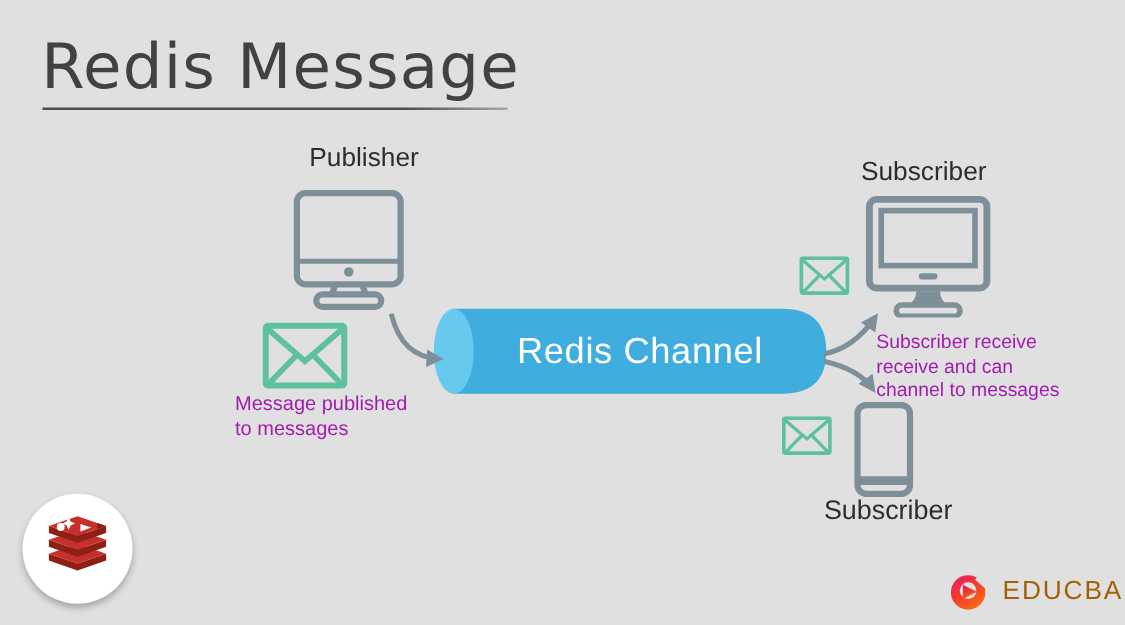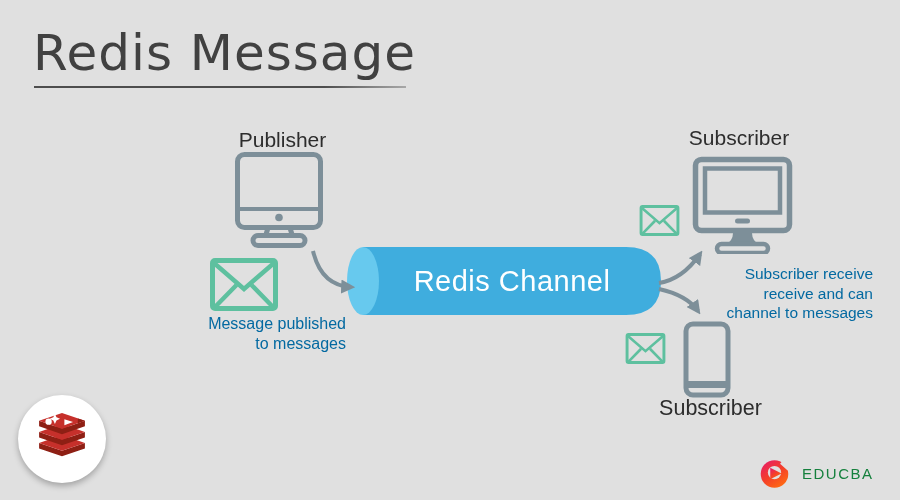--- a/index.html
+++ b/index.html
@@ -13,41 +13,41 @@
     font-size:50px;color:#414141;letter-spacing:1px;white-space:nowrap;
   }
   .title-underline{
     left:34px;top:86px;width:372px;height:2px;
     background:linear-gradient(to right,#4e4e4e 78%,#a8a8a8);
   }
   .dev-label{
     font-size:21px;color:#2d2d2d;text-align:center;white-space:nowrap;
   }
   .note{
-    color:#0369a1;text-align:right;
+    color:#a21caf;text-align:left;
   }
   .note-pub{left:188px;top:314px;width:158px;font-size:16px;line-height:20px;}
   .note-sub{left:701px;top:264px;width:172px;font-size:15.5px;line-height:19.5px;}
   .channel-label{
     left:363px;top:247px;width:298px;height:68px;
     display:flex;align-items:center;justify-content:center;
     font-size:29px;color:#ffffff;letter-spacing:0.5px;z-index:3;
   }
   .overlay{left:0;top:0;z-index:2;}
   .icon{z-index:2;}
   .redis-badge{
     left:18px;top:395px;width:88px;height:88px;border-radius:50%;
     background:#ffffff;box-shadow:0 3px 6px rgba(0,0,0,0.28);
     display:flex;align-items:center;justify-content:center;z-index:2;
   }
   .educba{
     left:756px;top:453px;height:40px;display:flex;align-items:center;z-index:2;
   }
   .educba-text{
-    margin-left:9px;font-size:15px;color:#15803d;letter-spacing:1.5px;
+    margin-left:9px;font-size:21px;color:#a16207;letter-spacing:1.5px;
   }
 </style>
 </head>
 <body>
 
 <div class="canvas">
 
   <div class="abs page-title">Redis Message</div>
   <div class="abs title-underline"></div>
 
@@ -61,21 +61,21 @@
       <path d="M 363 247 L 626 247 Q 661 247 661 281 Q 661 315 626 315 L 363 315 Z" fill="#3fadde"></path>
       <ellipse cx="363" cy="281" rx="16" ry="34" fill="#67c9ee"></ellipse>
     </g>
     <path d="M 313 251 C 318 272 330 286 351 287" fill="none" stroke="#7d8f99" stroke-width="4" marker-end="url(#arr)"></path>
     <path d="M 659 283 C 677 280 691 267 700 254" fill="none" stroke="#7d8f99" stroke-width="4" marker-end="url(#arr)"></path>
     <path d="M 659 289 C 677 293 691 301 698 311" fill="none" stroke="#7d8f99" stroke-width="4" marker-end="url(#arr)"></path>
   </svg>
 
   <div class="abs channel-label">Redis Channel</div>
 
-  <div class="abs dev-label" style="left:230px;top:128px;width:105px;">Publisher</div>
+  <div class="abs dev-label" style="left:230px;top:115px;width:105px;text-align:right;">Publisher</div>
 
   <svg class="abs icon" style="left:234px;top:151px;" width="90" height="97" viewBox="0 0 90 97">
     <g stroke="#7d8f99" fill="none">
       <rect x="3.5" y="3.5" width="83" height="73" rx="7" stroke-width="5"></rect>
       <line x1="4" y1="58" x2="86" y2="58" stroke-width="4"></line>
       <circle cx="45" cy="66.5" r="3.8" fill="#7d8f99" stroke="none"></circle>
       <path d="M34 77 L31.5 85 M56 77 L58.5 85" stroke-width="5"></path>
       <rect x="19" y="84.5" width="52" height="10" rx="5" stroke-width="5"></rect>
     </g>
   </svg>

